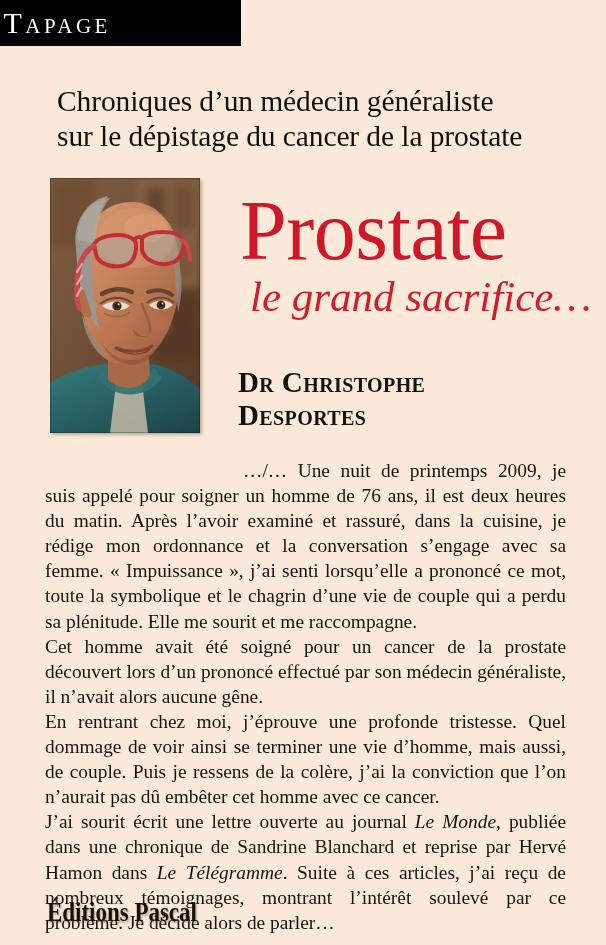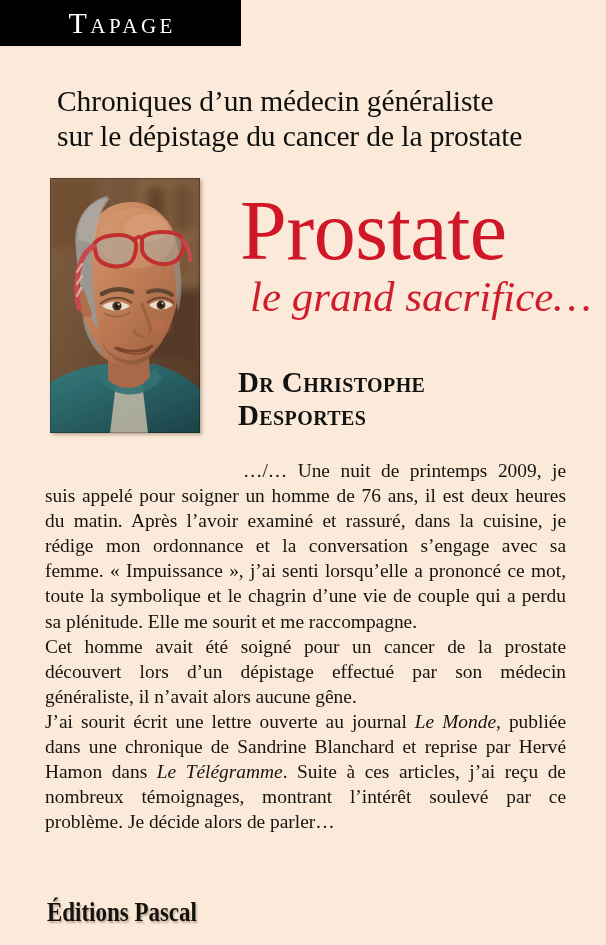--- a/index.html
+++ b/index.html
@@ -25,21 +25,21 @@
     top: 0;
     width: 241px;
     height: 46px;
     background: #000000;
   }
   .banner-label {
     position: absolute;
     left: 0;
     right: 0;
     top: 6px;
-    text-align: center;
+    text-align: left;
     color: #ffffff;
     font-family: "Liberation Serif", "DejaVu Serif", serif;
     font-size: 30px;
     font-variant: small-caps;
     letter-spacing: 3.5px;
     line-height: 34px;
     text-indent: 3.5px;
   }
 
   
@@ -261,19 +261,20 @@
   <div class="title">Prostate</div>
   <div class="subtitle">le grand sacrifice…</div>
 
   <div class="author">
     <span class="author-line">Dr Christophe</span>
     <span class="author-line">Desportes</span>
   </div>
 
   <div class="blurb">
     <p class="lead">…/… Une nuit de printemps 2009, je suis appelé pour soigner un homme de 76 ans, il est deux heures du matin. Après l’avoir examiné et rassuré, dans la cuisine, je rédige mon ordonnance et la conversation s’engage avec sa femme. «&nbsp;Impuissance&nbsp;», j’ai senti lorsqu’elle a prononcé ce mot, toute la symbolique et le chagrin d’une vie de couple qui a perdu sa plénitude. Elle me sourit et me raccompagne.</p>
-    <p>Cet homme avait été soigné pour un cancer de la prostate découvert lors d’un dépistage effectué par son médecin généraliste, il n’avait alors aucune gêne.</p>
+    <p>Cet homme avait été soigné pour un cancer de la prostate découvert lors d’un prononcé effectué par son médecin généraliste, il n’avait alors aucune gêne.</p>
+    <p>En rentrant chez moi, j’éprouve une profonde tristesse. Quel dommage de voir ainsi se terminer une vie d’homme, mais aussi, de couple. Puis je ressens de la colère, j’ai la conviction que l’on n’aurait pas dû embêter cet homme avec ce cancer.</p>
     <p><span>J’ai sourit écrit une lettre ouverte au journal </span><i>Le Monde</i><span>, publiée dans une chronique de Sandrine Blanchard et reprise par Hervé Hamon dans </span><i>Le Télégramme</i><span>. Suite à ces articles, j’ai reçu de nombreux témoignages, montrant l’intérêt soulevé par ce problème. Je décide alors de parler…</span></p>
   </div>
 
   <div class="publisher">Éditions Pascal</div>
 
 </div>
 
 </body></html>

